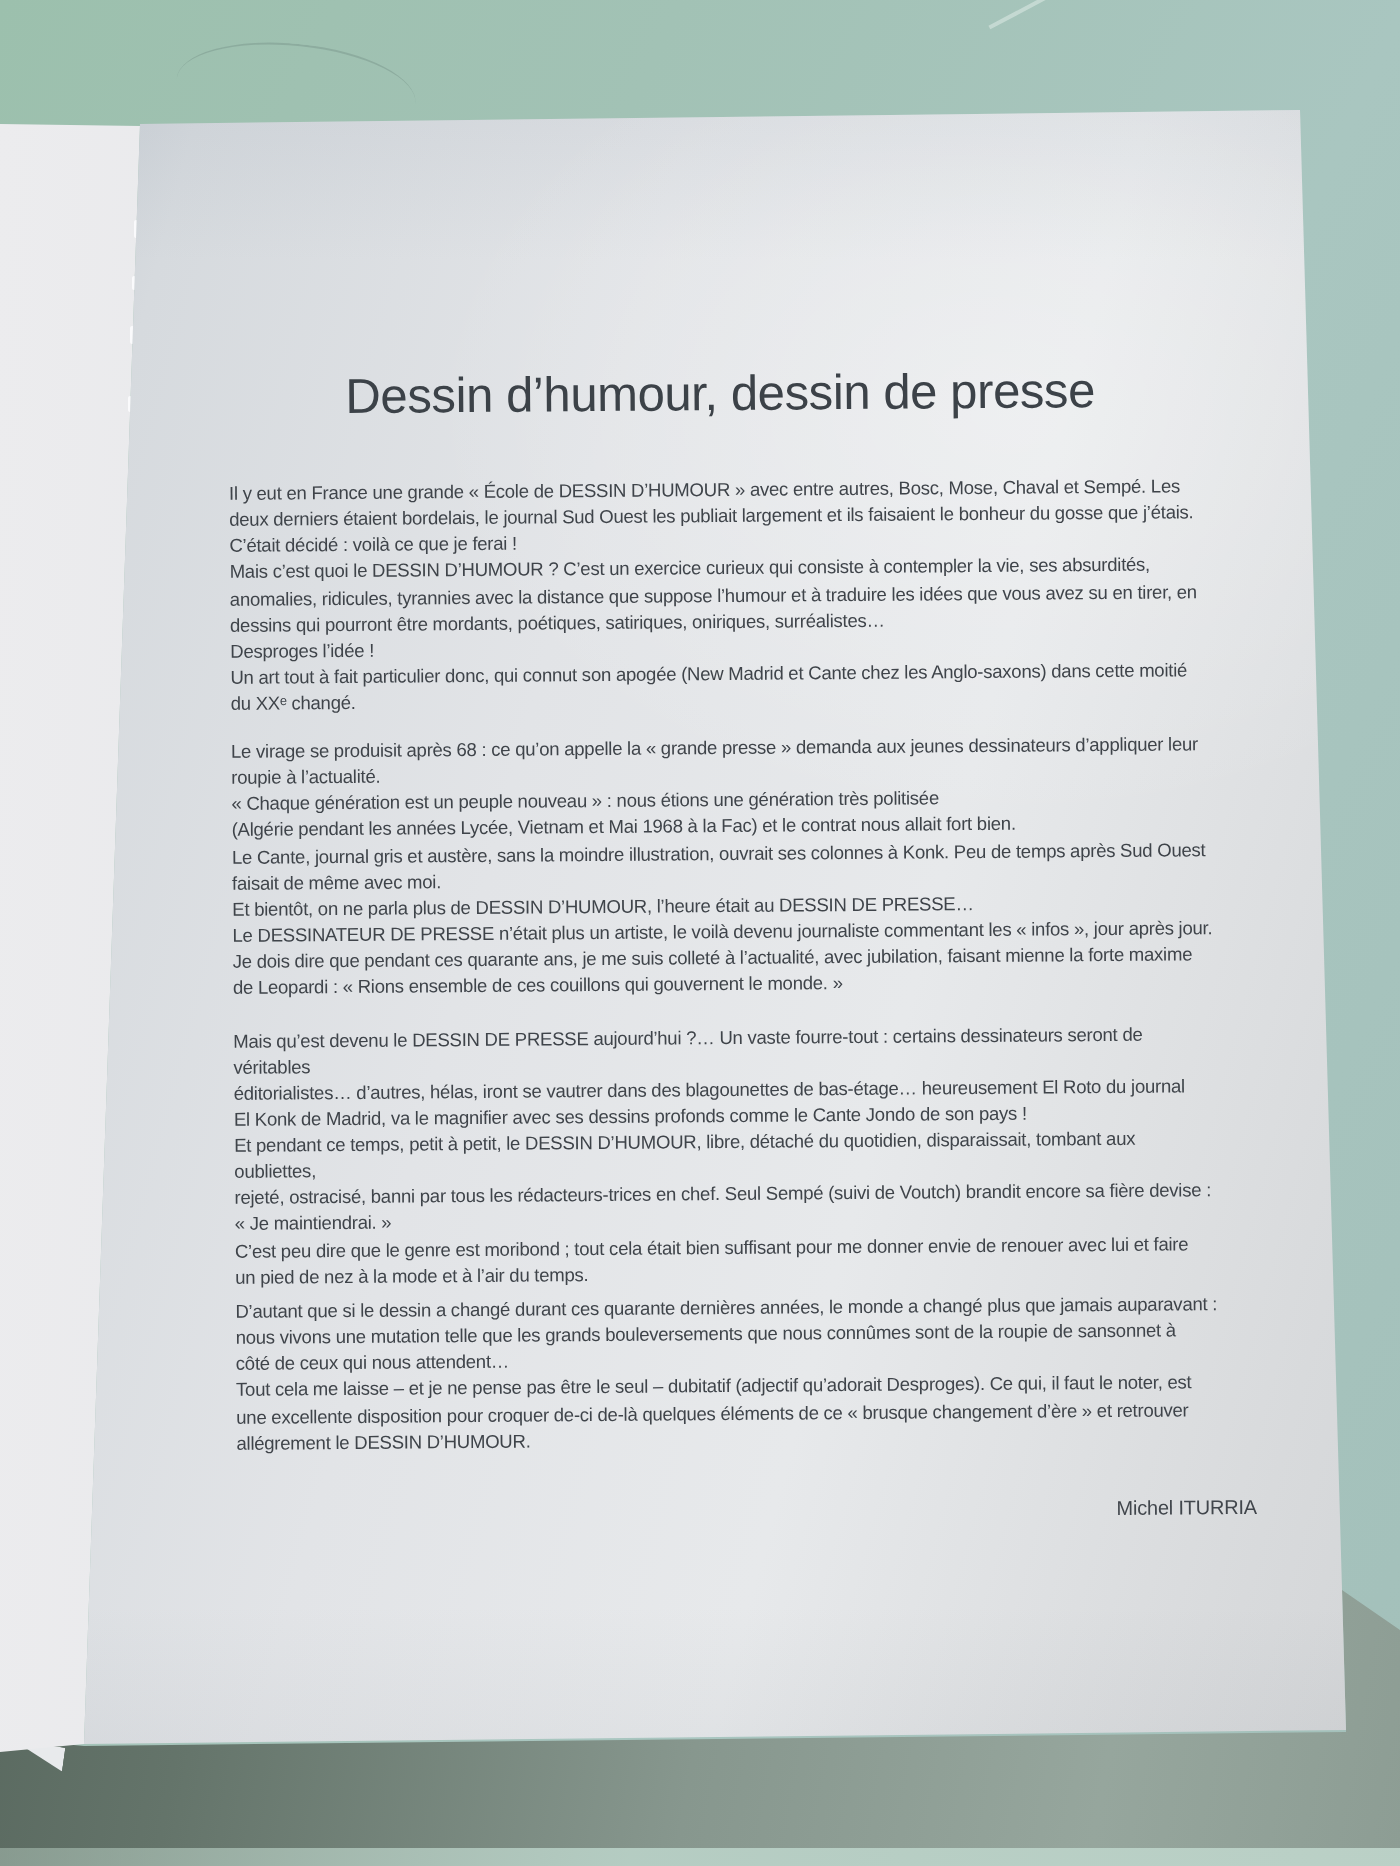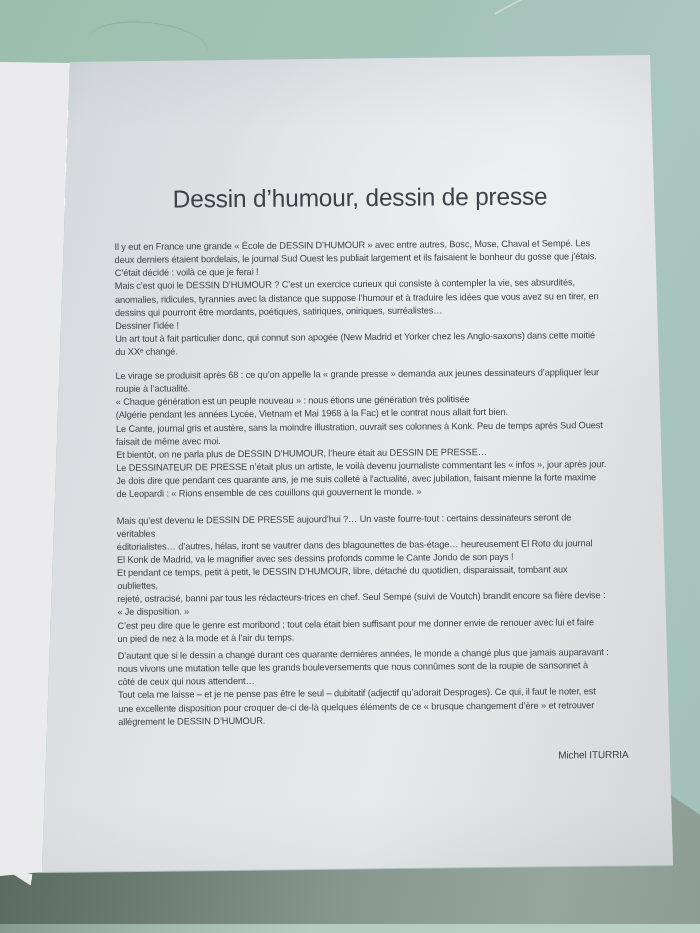--- a/index.html
+++ b/index.html
@@ -117,22 +117,22 @@
   <div class="content">
     <div class="page-title">Dessin d’humour, dessin de presse</div>
     <div class="txt-blocks">
         <div class="block block-1">
           <div class="line"><span>Il y eut en France une grande « École de DESSIN D’HUMOUR » avec entre autres, Bosc, Mose, Chaval et Sempé. Les</span></div>
           <div class="line"><span>deux derniers étaient bordelais, le journal </span><span class="it">Sud Ouest</span><span> les publiait largement et ils faisaient le bonheur du gosse que j’étais.</span></div>
           <div class="line"><span>C’était décidé : voilà ce que je ferai !</span></div>
           <div class="line"><span>Mais c’est quoi le DESSIN D’HUMOUR ? C’est un exercice curieux qui consiste à contempler la vie, ses absurdités,</span></div>
           <div class="line"><span>anomalies, ridicules, tyrannies avec la distance que suppose l’humour et à traduire les idées que vous avez su en tirer, en</span></div>
           <div class="line"><span>dessins qui pourront être mordants, poétiques, satiriques, oniriques, surréalistes…</span></div>
-          <div class="line"><span>Dessiner l’idée !</span></div>
-          <div class="line"><span>Un art tout à fait particulier donc, qui connut son apogée (</span><span class="it">New Madrid</span><span> et </span><span class="it">Yorker</span><span> chez les Anglo-saxons) dans cette moitié</span></div>
+          <div class="line"><span>Desproges l’idée !</span></div>
+          <div class="line"><span>Un art tout à fait particulier donc, qui connut son apogée (</span><span class="it">New Madrid</span><span> et </span><span class="it">Cante</span><span> chez les Anglo-saxons) dans cette moitié</span></div>
           <div class="line"><span>du XXᵉ changé.</span></div>
         </div>
         <div class="block block-2">
           <div class="line"><span>Le virage se produisit après 68 : ce qu’on appelle la « grande presse » demanda aux jeunes dessinateurs d’appliquer leur</span></div>
           <div class="line"><span>roupie à l’actualité.</span></div>
           <div class="line"><span>« Chaque génération est un peuple nouveau » : nous étions une génération très politisée</span></div>
           <div class="line"><span>(Algérie pendant les années Lycée, Vietnam et Mai 1968 à la Fac) et le contrat nous allait fort bien.</span></div>
           <div class="line"><span class="it">Le Cante</span><span>, journal gris et austère, sans la moindre illustration, ouvrait ses colonnes à Konk. Peu de temps après </span><span class="it">Sud Ouest</span></div>
           <div class="line"><span>faisait de même avec moi.</span></div>
           <div class="line"><span>Et bientôt, on ne parla plus de DESSIN D’HUMOUR, l’heure était au DESSIN DE PRESSE…</span></div>
@@ -141,21 +141,21 @@
           <div class="line"><span>de Leopardi : « Rions ensemble de ces couillons qui gouvernent le monde. »</span></div>
         </div>
         <div class="block block-3">
           <div class="line"><span>Mais qu’est devenu le DESSIN DE PRESSE aujourd’hui ?… Un vaste fourre-tout : certains dessinateurs seront de véritables</span></div>
           <div class="line"><span>éditorialistes… d’autres, hélas, iront se vautrer dans des blagounettes de bas-étage… heureusement El Roto du journal</span></div>
           <div class="line"><span class="it">El Konk</span><span> de Madrid, va le magnifier avec ses dessins profonds comme le Cante Jondo de son pays !</span></div>
         </div>
         <div class="block block-4">
           <div class="line"><span>Et pendant ce temps, petit à petit, le DESSIN D’HUMOUR, libre, détaché du quotidien, disparaissait, tombant aux oubliettes,</span></div>
           <div class="line"><span>rejeté, ostracisé, banni par tous les rédacteurs-trices en chef. Seul Sempé (suivi de Voutch) brandit encore sa fière devise :</span></div>
-          <div class="line"><span>« Je disposition. »</span></div>
+          <div class="line"><span>« Je maintiendrai. »</span></div>
           <div class="line"><span>C’est peu dire que le genre est moribond ; tout cela était bien suffisant pour me donner envie de renouer avec lui et faire</span></div>
           <div class="line"><span>un pied de nez à la mode et à l’air du temps.</span></div>
         </div>
         <div class="block block-5">
           <div class="line"><span>D’autant que si le dessin a changé durant ces quarante dernières années, le monde a changé plus que jamais auparavant :</span></div>
           <div class="line"><span>nous vivons une mutation telle que les grands bouleversements que nous connûmes sont de la roupie de sansonnet à</span></div>
           <div class="line"><span>côté de ceux qui nous attendent…</span></div>
           <div class="line"><span>Tout cela me laisse – et je ne pense pas être le seul – dubitatif (adjectif qu’adorait Desproges). Ce qui, il faut le noter, est</span></div>
           <div class="line"><span>une excellente disposition pour croquer de-ci de-là quelques éléments de ce « brusque changement d’ère » et retrouver</span></div>
           <div class="line"><span>allégrement le DESSIN D’HUMOUR.</span></div>

